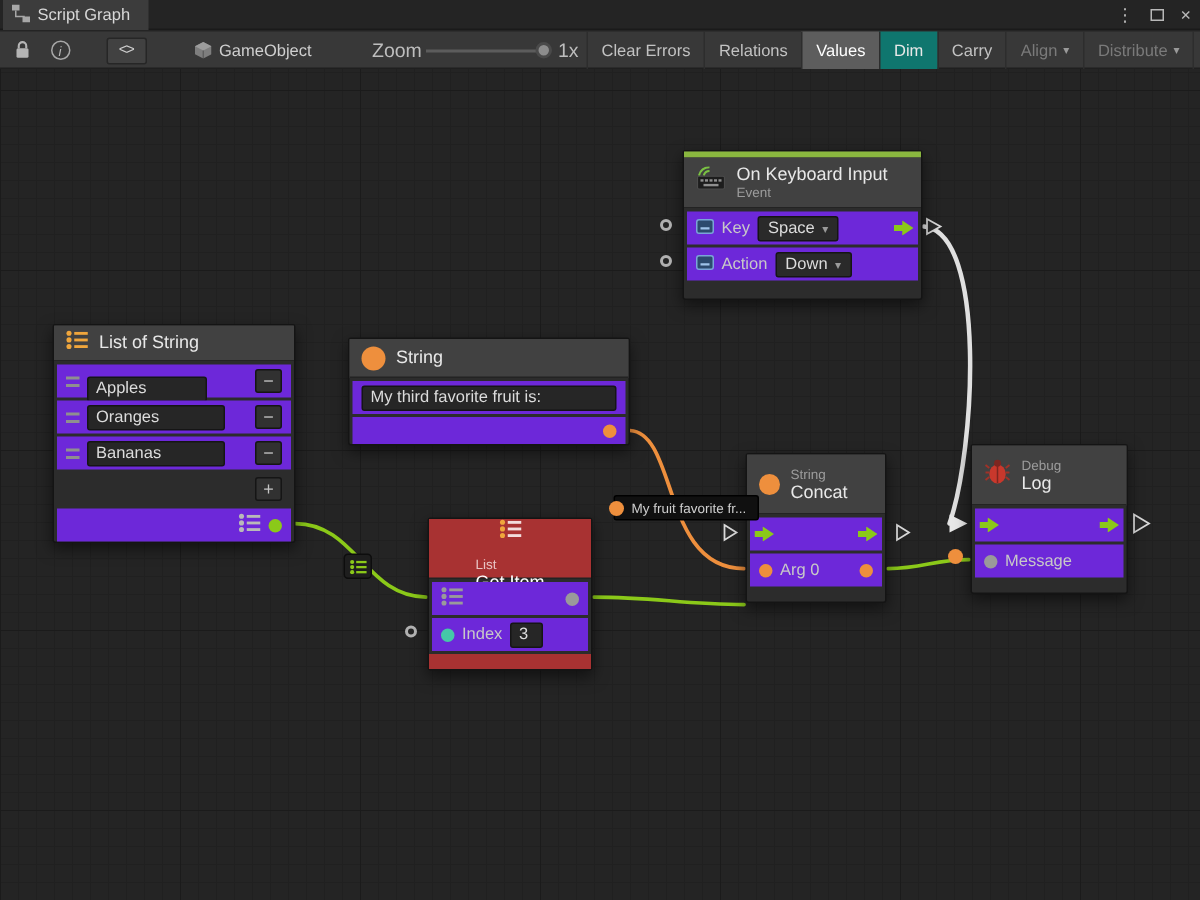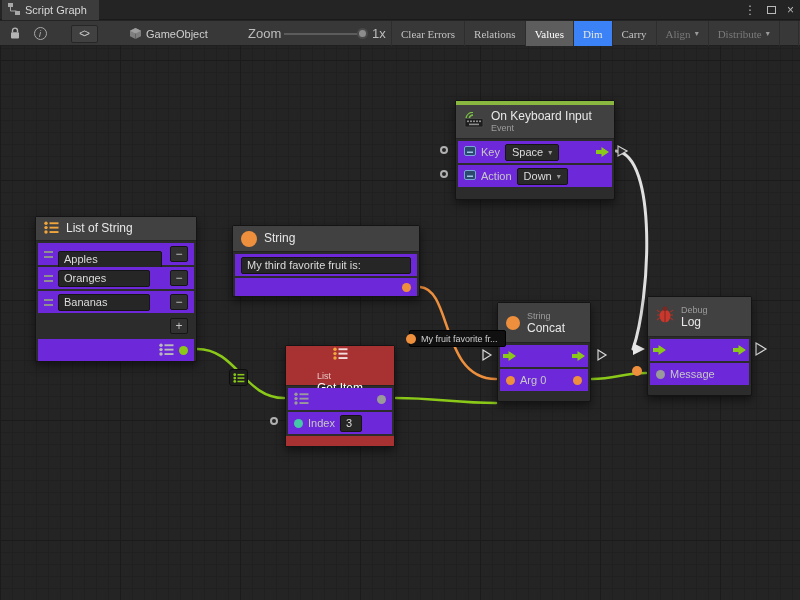--- a/index.html
+++ b/index.html
@@ -16,24 +16,24 @@
   .toolbar{position:absolute;left:0;top:21px;width:800px;height:25px;background:#383838;border-bottom:1px solid #1f1f1f;z-index:10;}
   .tb-abs{position:absolute;top:0;height:25px;display:flex;align-items:center;}
   .icon-btn{justify-content:center;}
   .code-box{width:27px;height:18px;background:#414141;border:1px solid #262626;border-radius:2px;display:flex;align-items:center;justify-content:center;font-size:10px;color:#cfcfcf;letter-spacing:-1px;}
   .circle-i{width:13px;height:13px;border:1px solid #a8a8a8;border-radius:50%;display:flex;align-items:center;justify-content:center;font-size:9px;color:#b8b8b8;font-style:italic;}
   .go-btn{gap:5px;font-size:11px;color:#cfcfcf;}
   .zoom-label,.zoom-value{font-size:13px;color:#bdbdbd;}
   .zoom-track{position:absolute;top:12px;width:80px;height:2px;background:#5c5c5c;}
   .zoom-knob{position:absolute;right:-4px;top:-5px;width:11px;height:11px;border-radius:50%;background:#8d8d8d;border:2px solid #4a4a4a;}
   .tgroup{position:absolute;left:391px;top:0;height:25px;display:flex;}
-  .tbtn{flex:none;height:25px;display:flex;align-items:center;gap:4px;padding:0 9px;font-size:11px;color:#c2c2c2;border-left:1px solid #2d2d2d;white-space:nowrap;font-family:Liberation Serif, serif;}
+  .tbtn{flex:none;height:25px;display:flex;align-items:center;gap:4px;padding:0 9px;font-size:11px;color:#c2c2c2;border-left:1px solid #2d2d2d;white-space:nowrap;}
   .tbtn:last-child{border-right:1px solid #2d2d2d;}
   .tbtn.active{background:#5d5d5d;color:#fff;}
-  .tbtn.semi{background:#3b82f6;color:#e8e8e8;}
+  .tbtn.semi{background:#0f766e;color:#e8e8e8;}
   .tbtn.disabled{color:#7a7a7a;}
   .ddcaret{font-size:8px;color:#9a9a9a;}
 
   
   .canvas{position:absolute;left:0;top:46px;width:800px;height:554px;
     background-color:#242424;
     background-image:
       linear-gradient(#1b1b1b 1px,transparent 1px),
       linear-gradient(90deg,#1b1b1b 1px,transparent 1px),
       linear-gradient(#202020 1px,transparent 1px),
@@ -233,21 +233,21 @@
             <circle cx="2" cy="11" r="1.7"></circle>
             <rect x="5.5" y="1.3" width="9" height="1.9"></rect>
             <rect x="5.5" y="5.7" width="9" height="1.9"></rect>
             <rect x="5.5" y="10.1" width="9" height="1.9"></rect>
           </g>
         </svg></span>
     <span class="ntitle">List of String</span>
   </div>
   <div class="nrow">
     <span class="handle"></span>
-    <div class="tfield" style="width:104px;margin-top:10px;">
+    <div class="tfield" style="width:80px;margin-top:10px;">
         <span>Apples</span>
       </div>
     <div class="sqbtn" style="margin-left:auto;">
         <span>−</span>
       </div>
   </div>
   <div class="nrow">
     <span class="handle"></span>
     <div class="tfield" style="width:92px;">
         <span>Oranges</span>

